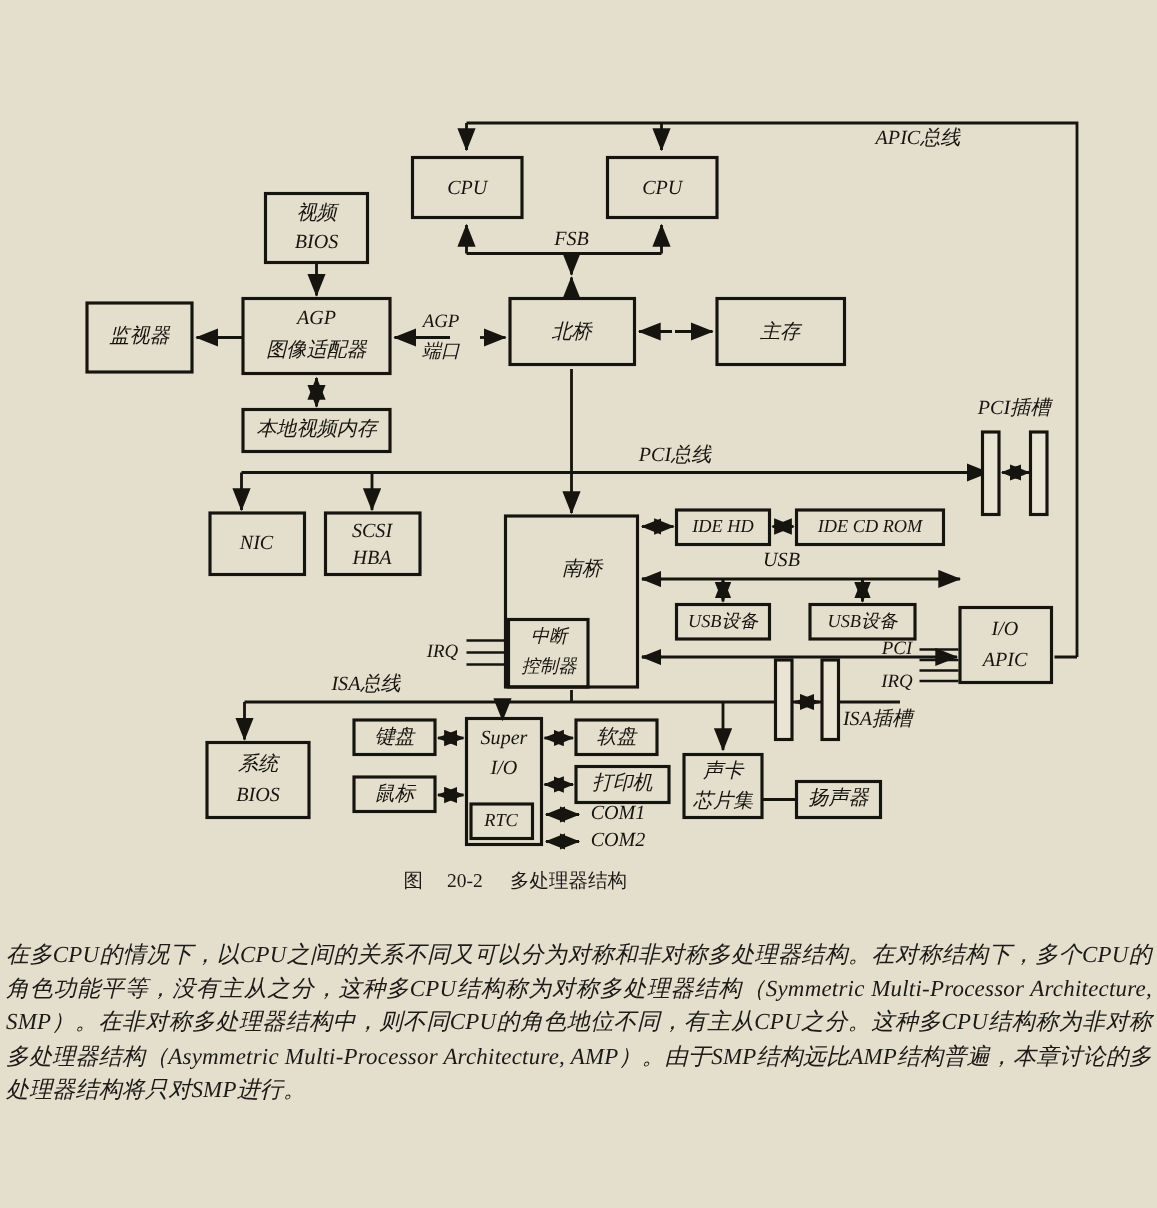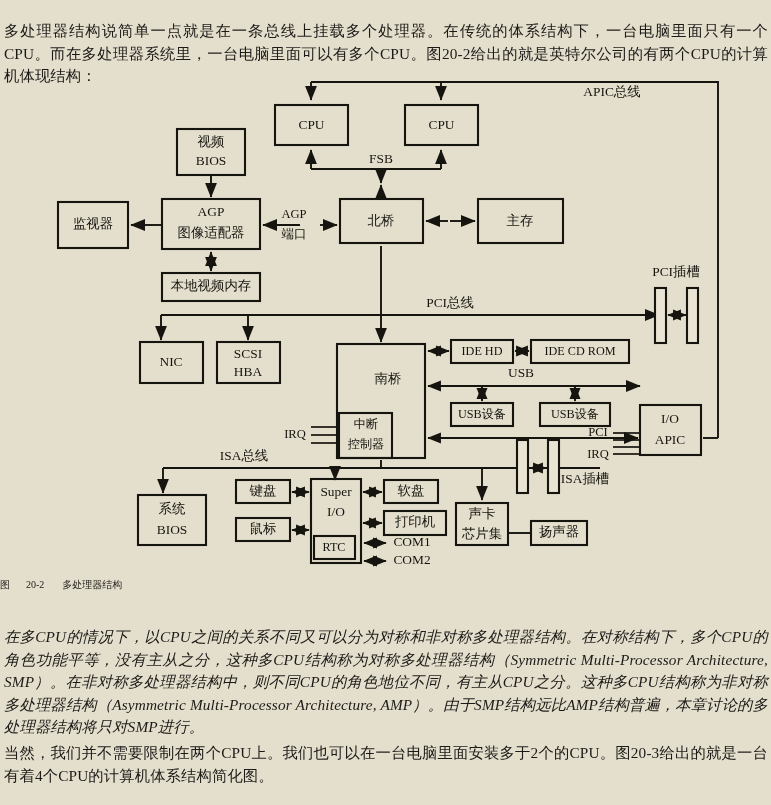--- a/index.html
+++ b/index.html
@@ -17,44 +17,43 @@
     line-height:22.5px;
     text-align:justify;
     color:#1c1a17;
     letter-spacing:0.01em;
   }
   #para-intro { left:4px; top:5px; width:764px; }
   #para-smp   { left:4px; top:611px; width:764px;font-style:italic; }
   #para-four  { left:4px; top:727px; width:764px; }
   .figcaption {
     position:absolute; left:0; top:578px; width:687px;
-    text-align:left; font-size:10px; color:#1c1a17;
+    text-align:center; font-size:13px; color:#1c1a17;
   }
   .figcaption .num { margin-left:16px; margin-right:18px; }
-  #diagram { position:absolute; left:0; top:70px; }
+  #diagram { position:absolute; left:0; top:70px;font-style:italic; }
   svg text {
     font-family:"Liberation Serif", serif;
     fill:#16140f;
     text-anchor:middle;
     dominant-baseline:middle;
   }
   .t  { font-size:13.4px; }
   .ts { font-size:12.2px; }
   .tn { font-size:12.6px; }
   rect.box { fill:none; stroke:#16140f; stroke-width:2.1; }
   rect.slot { fill:#e9e4d3; stroke:#16140f; stroke-width:2.1; }
   path.ln, line.ln { stroke:#16140f; stroke-width:1.9; fill:none; }
   line.thin { stroke:#16140f; stroke-width:1.7; }
 </style>
 </head>
 <body>
 
 <div class="page">
 
-  <p class="para" id="para-intro">多处理器结构说简单一点就是在一条总线上挂载多个处理器。在传统的体系结构下，一台电脑里面只有一个CPU。而在多处理器系统里，一台电脑里面可以有多个CPU。图20-2给出的就是英特尔公司的有两个CPU的计算机体现结构：</p>
 
   <div id="diagram">
     <svg width="771" height="505" viewBox="0 0 771 505">
       <defs>
         <marker id="ah" markerWidth="9" markerHeight="9" refX="7.6" refY="3.2" orient="auto" markerUnits="strokeWidth">
           <path d="M0,0 L8,3.2 L0,6.4 z" fill="#16140f"></path>
         </marker>
         <marker id="ahs" markerWidth="8" markerHeight="8" refX="6.8" refY="2.9" orient="auto" markerUnits="strokeWidth">
           <path d="M0,0 L7.2,2.9 L0,5.8 z" fill="#16140f"></path>
         </marker>
@@ -322,15 +321,14 @@
       <line class="ln" x1="508" y1="463" x2="531" y2="463"></line>
     </svg>
   </div>
 
   <div class="figcaption">
     <span>图</span><span class="num">20-2</span><span>多处理器结构</span>
   </div>
 
   <p class="para" id="para-smp">在多CPU的情况下，以CPU之间的关系不同又可以分为对称和非对称多处理器结构。在对称结构下，多个CPU的角色功能平等，没有主从之分，这种多CPU结构称为对称多处理器结构（Symmetric Multi-Processor Architecture, SMP）。在非对称多处理器结构中，则不同CPU的角色地位不同，有主从CPU之分。这种多CPU结构称为非对称多处理器结构（Asymmetric Multi-Processor Architecture, AMP）。由于SMP结构远比AMP结构普遍，本章讨论的多处理器结构将只对SMP进行。</p>
 
-  <p class="para" id="para-four">当然，我们并不需要限制在两个CPU上。我们也可以在一台电脑里面安装多于2个的CPU。图20-3给出的就是一台有着4个CPU的计算机体系结构简化图。</p>
 
 </div>
 
 </body></html>

